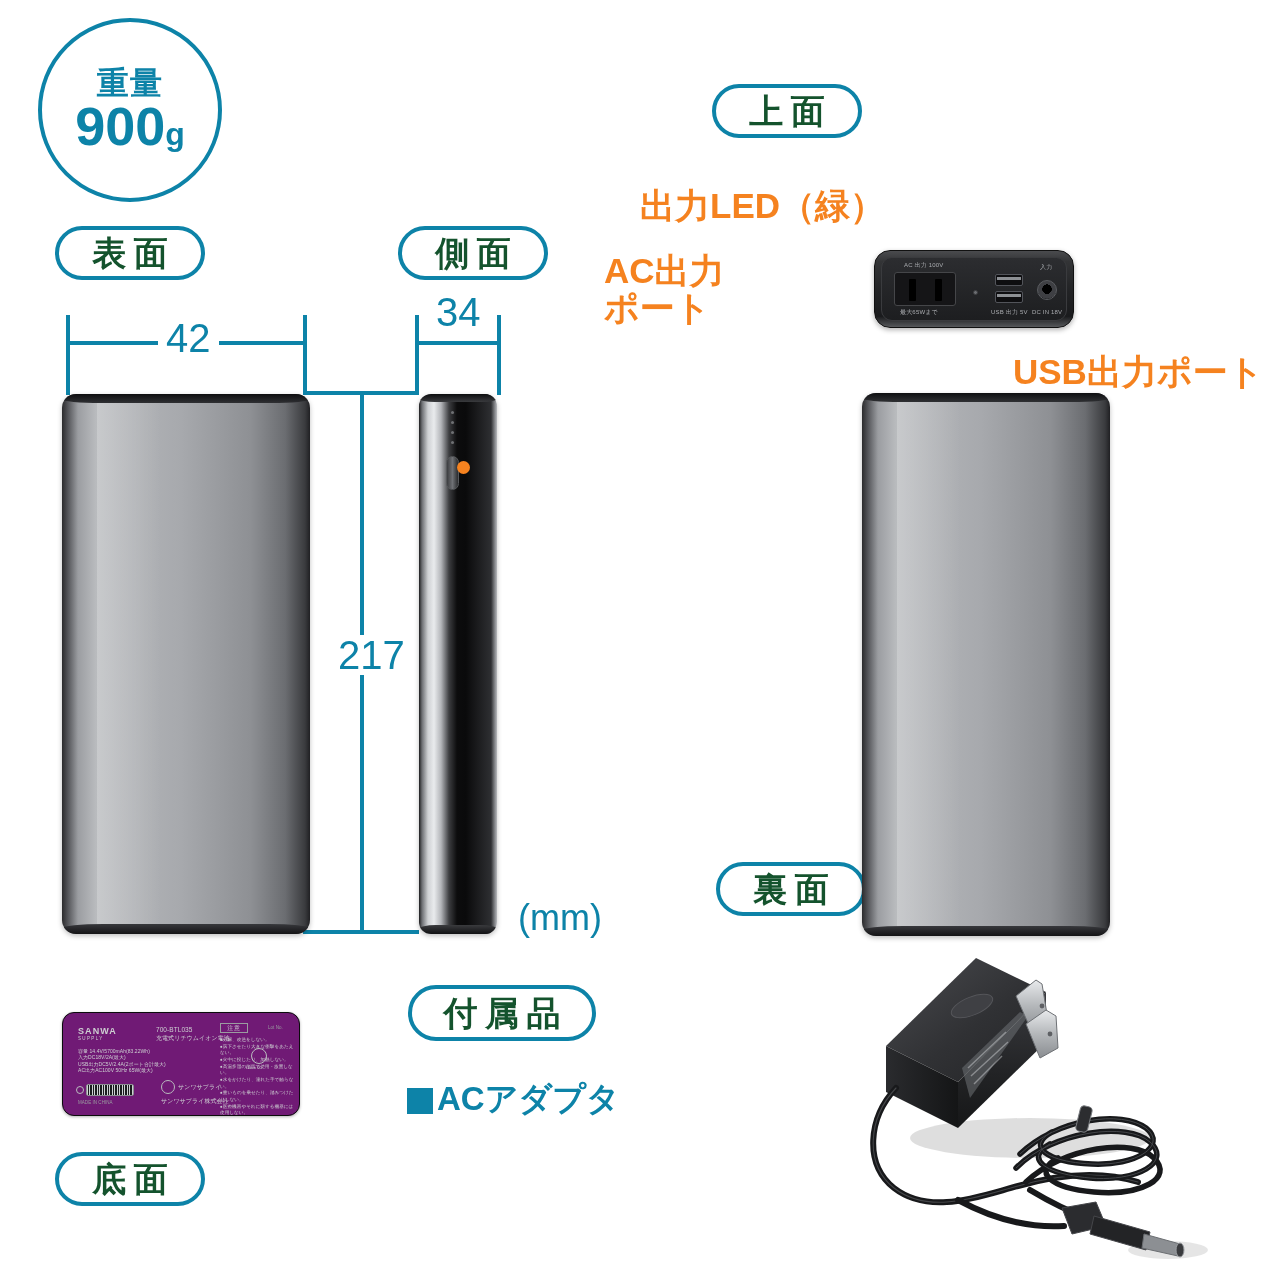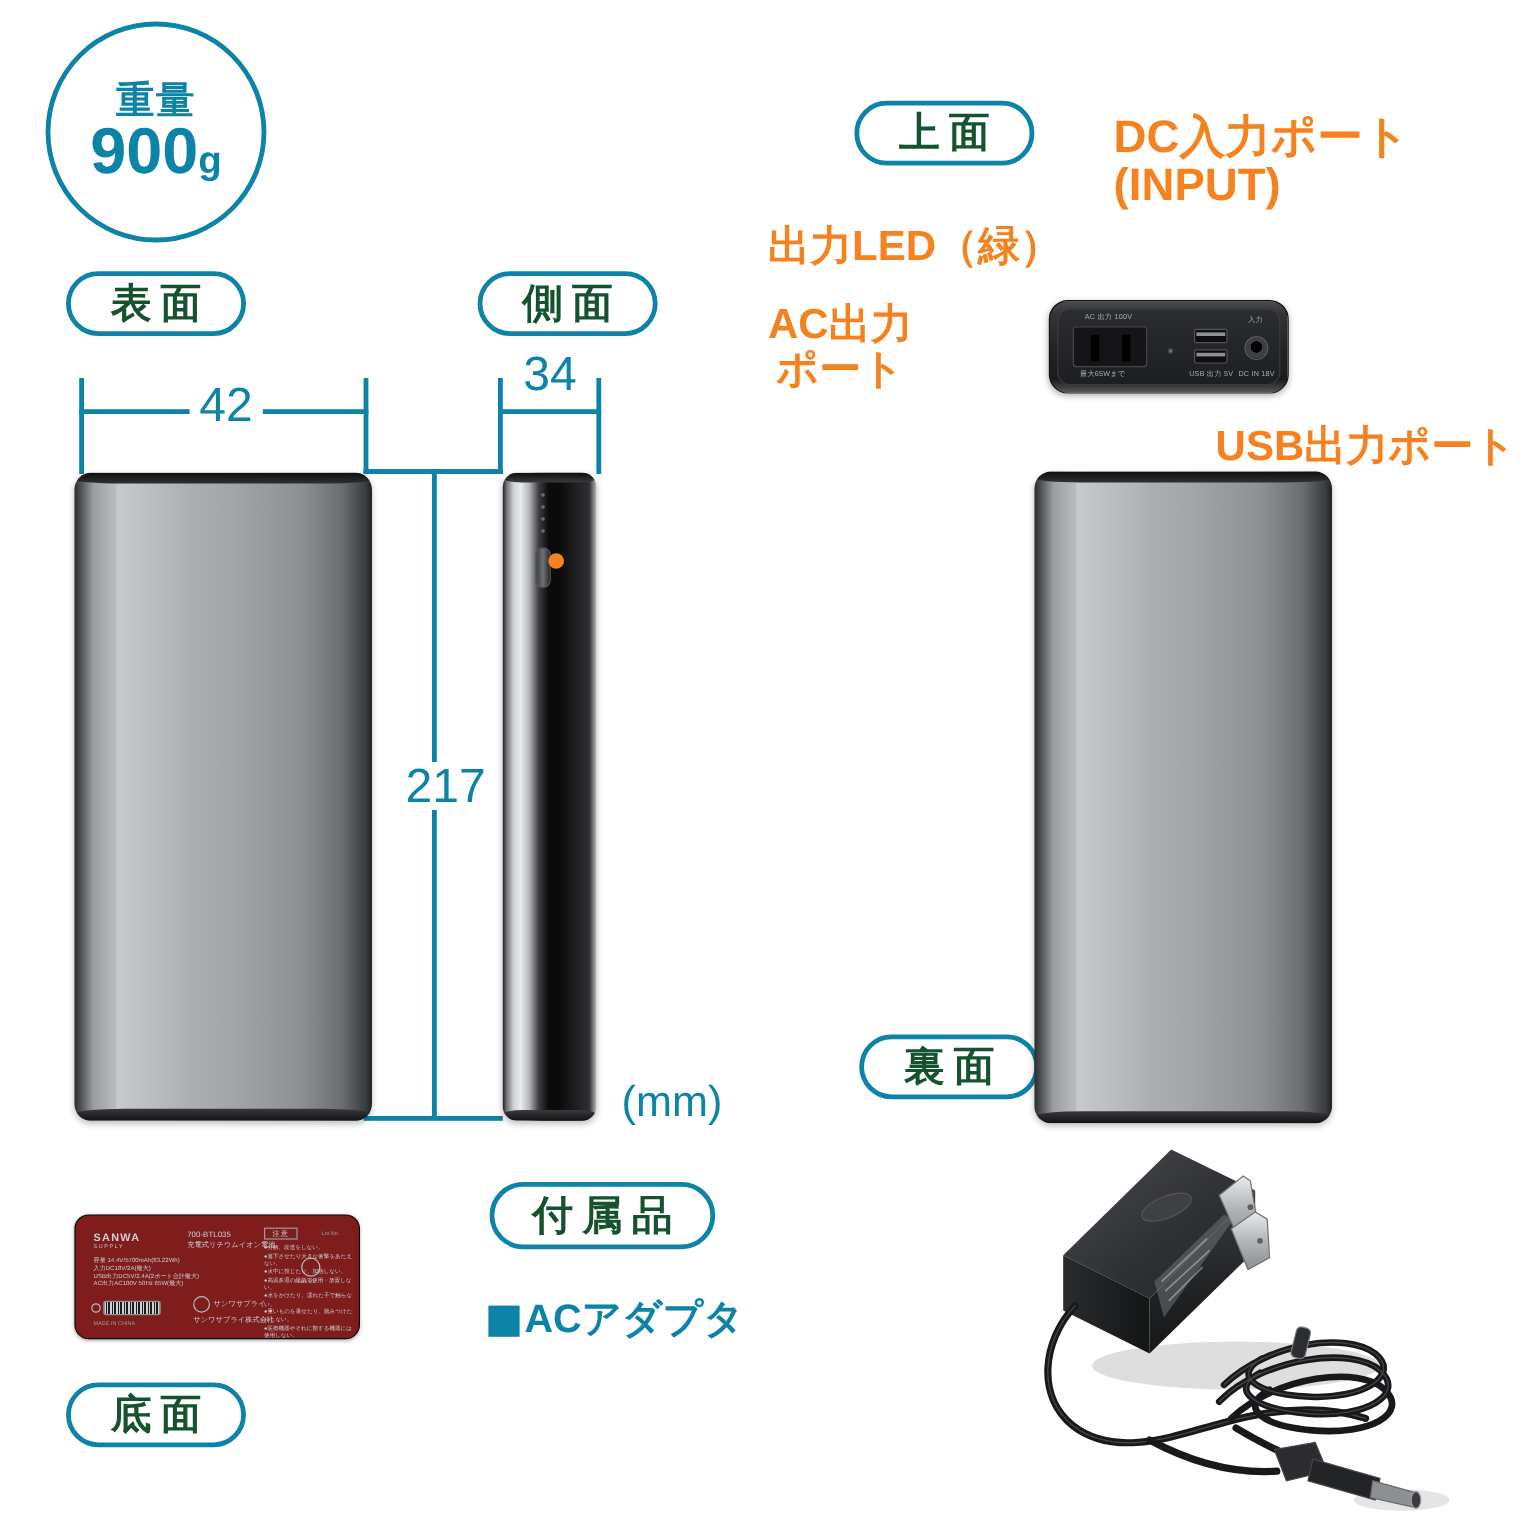--- a/index.html
+++ b/index.html
@@ -214,21 +214,21 @@
     position: absolute;
     width: 13px; height: 13px;
     border-radius: 50%;
     background: #f5821f;
   }
 
   
   .sticker {
     position: absolute;
     border-radius: 12px;
-    background: #7f1d1d;
+    background: #701a75;
     border: 1px solid #0b0b0c;
     overflow: hidden;
     box-shadow: 0 1px 3px rgba(0,0,0,0.3);
   }
   .sticker .st-inner { position: absolute; inset: 5px; }
   .st-t {
     position: absolute;
     color: #cdcfd2;
     line-height: 1.25;
     white-space: pre-line;
@@ -366,29 +366,27 @@
       <div class="tp-text" style="left:109px; top:51px;">USB 出力 5V</div>
 
       <div class="tp-text" style="left:158px; top:6px;">入力</div>
 
       <div class="tp-dc" style="left:155px; top:22px; width:20px; height:20px;"></div>
 
       <div class="tp-text" style="left:150px; top:51px;">DC IN 18V</div>
     </div>
   </div>
 
-  <div class="callout" style="left:928px; top:96px; font-size:38px; text-align:left;">DC入力ポート
-(INPUT)</div>
   <div class="cl-v" style="left:1052px; top:182px; height:72px;"></div>
 
   <div class="callout" style="left:640px; top:188px; font-size:35px;">出力LED（緑）</div>
   <div class="cl-h" style="left:876px; top:206px; width:103px;"></div>
   <div class="cl-v" style="left:975px; top:206px; height:82px;"></div>
 
-  <div class="callout" style="left:640px; top:253px; font-size:35px;text-align:center;">AC出力
+  <div class="callout" style="left:604px; top:253px; font-size:35px;">AC出力
 ポート</div>
   <div class="cl-h" style="left:784px; top:290px; width:104px;"></div>
 
   <div class="callout" style="left:1013px; top:354px; font-size:35px;">USB出力ポート</div>
   <div class="cl-v" style="left:1002px; top:288px; height:66px;"></div>
   <div class="cl-h" style="left:1002px; top:288px; width:16px;"></div>
   <div class="cl-v" style="left:1014px; top:264px; height:26px;"></div>
 
   <div class="cl-h" style="left:475px; top:429px; width:42px;"></div>
   <div class="cl-v" style="left:475px; top:409px; height:40px;"></div>

